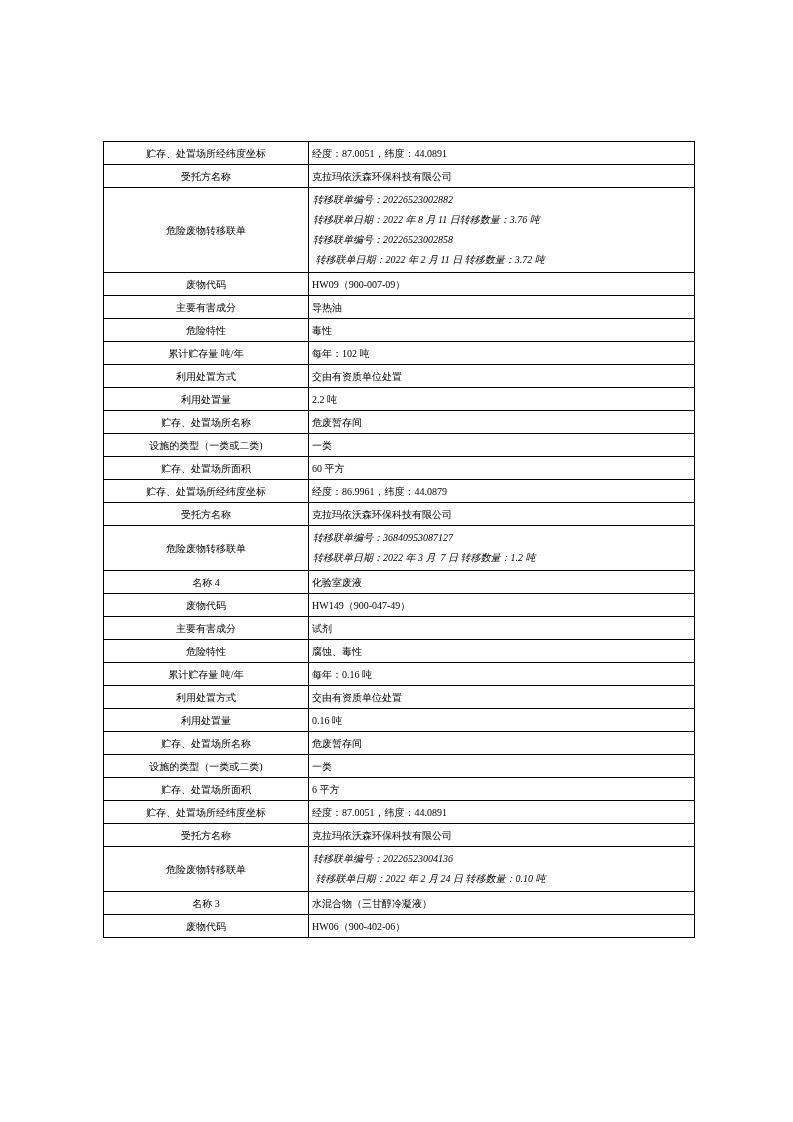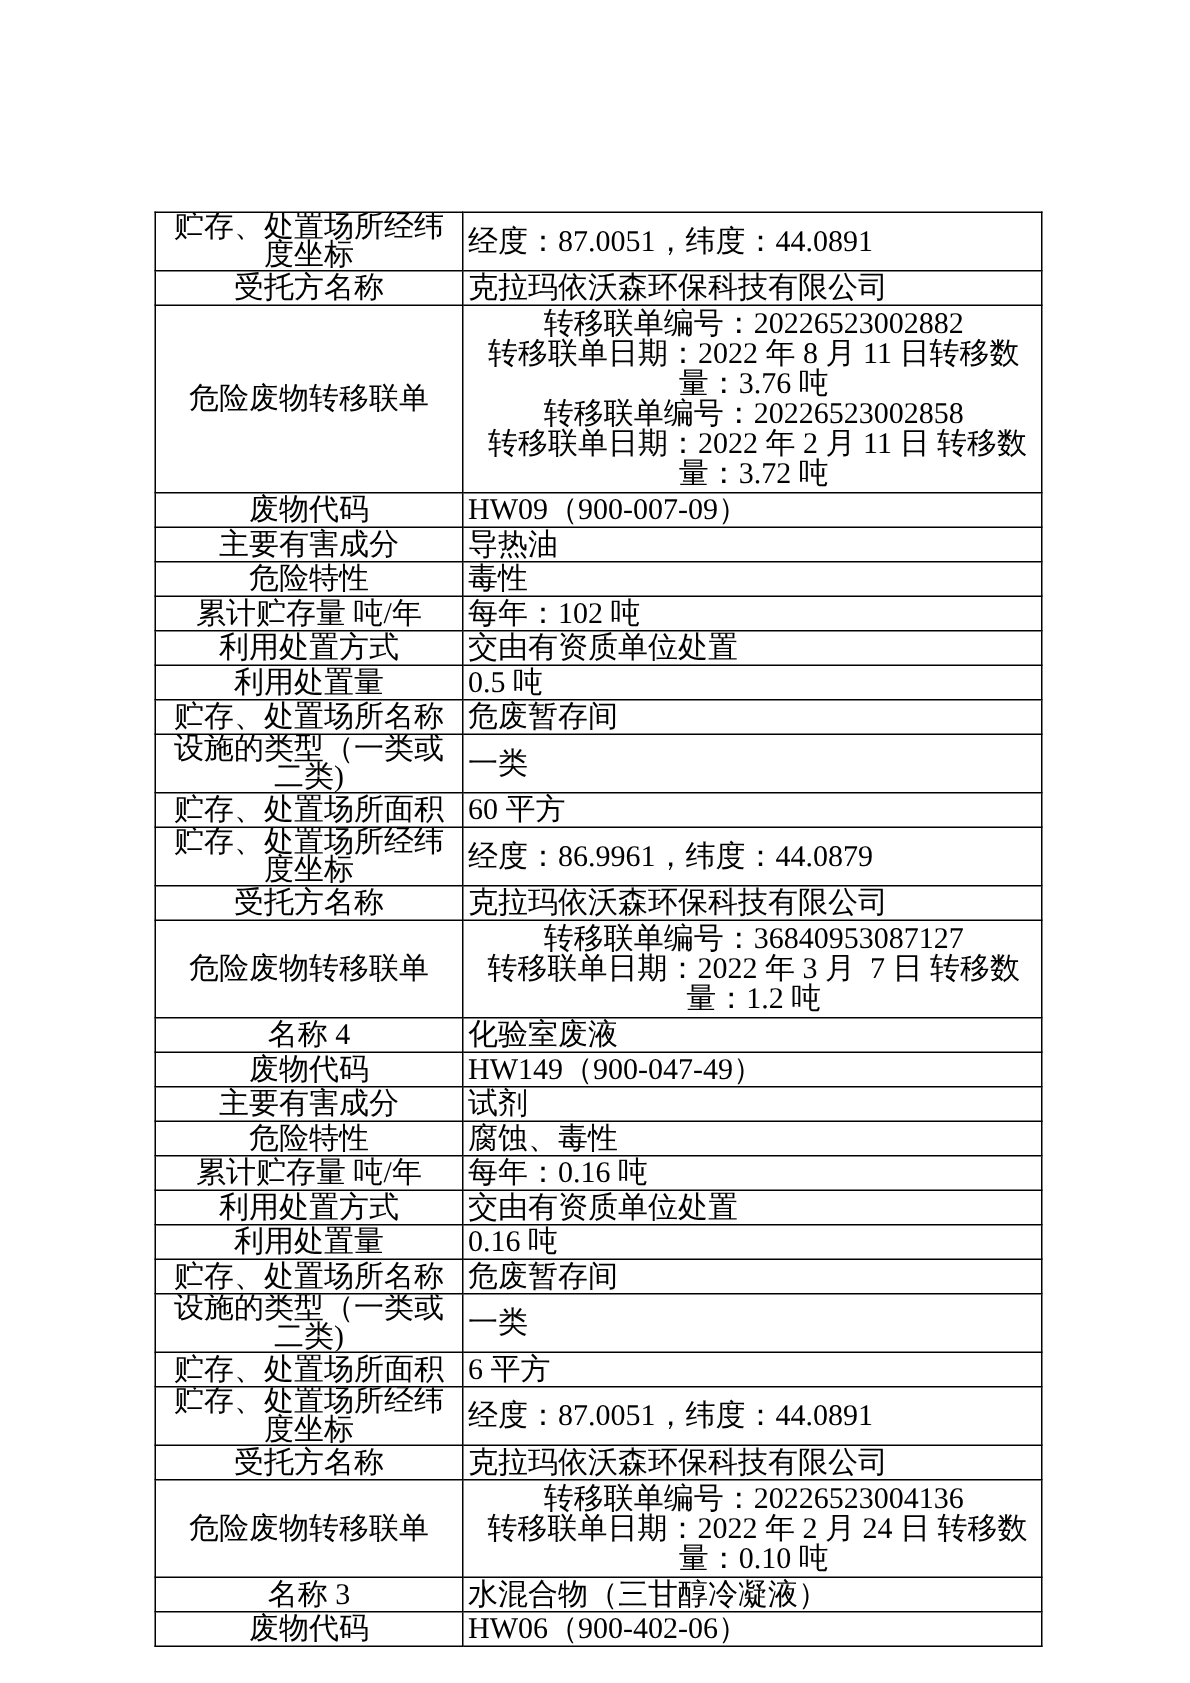--- a/index.html
+++ b/index.html
@@ -16,42 +16,43 @@
     color: #000000;
     overflow: hidden;
   }
   .doc-table {
     position: absolute;
     left: 103px;
     top: 141px;
     width: 591px;
     border-collapse: collapse;
     table-layout: fixed;
-    font-size: 20px;
+    font-size: 10px;
   }
   .doc-table td {
     border: 1px solid #000000;
     padding: 0 3px;
     line-height: 19px;
     vertical-align: middle;
     overflow: hidden;
   }
   tr.single td {
     height: 22px;
   }
   .label-cell {
     text-align: center;
     white-space: pre-wrap;
   }
   .value-cell.centered {
     white-space: pre-wrap;
   }
   .value-cell.multiline {
-    text-align: center;
+    text-align: left;
     padding: 2px 2px 2px 4px;
+    font-style: italic;
   }
   .value-cell.multiline .transfer-line {
     white-space: pre-wrap;
     line-height: 20px;
   }
 </style>
 </head>
 <body>
 
 <div class="page">
@@ -93,21 +94,21 @@
         <tr class="single">
           <td class="label-cell">累计贮存量 吨/年</td>
           <td class="value-cell centered">每年：102 吨</td>
         </tr>
         <tr class="single">
           <td class="label-cell">利用处置方式</td>
           <td class="value-cell centered">交由有资质单位处置</td>
         </tr>
         <tr class="single">
           <td class="label-cell">利用处置量</td>
-          <td class="value-cell centered">0.5 吨</td>
+          <td class="value-cell centered">2.2 吨</td>
         </tr>
         <tr class="single">
           <td class="label-cell">贮存、处置场所名称</td>
           <td class="value-cell centered">危废暂存间</td>
         </tr>
         <tr class="single">
           <td class="label-cell">设施的类型（一类或二类)</td>
           <td class="value-cell centered">一类</td>
         </tr>
         <tr class="single">

